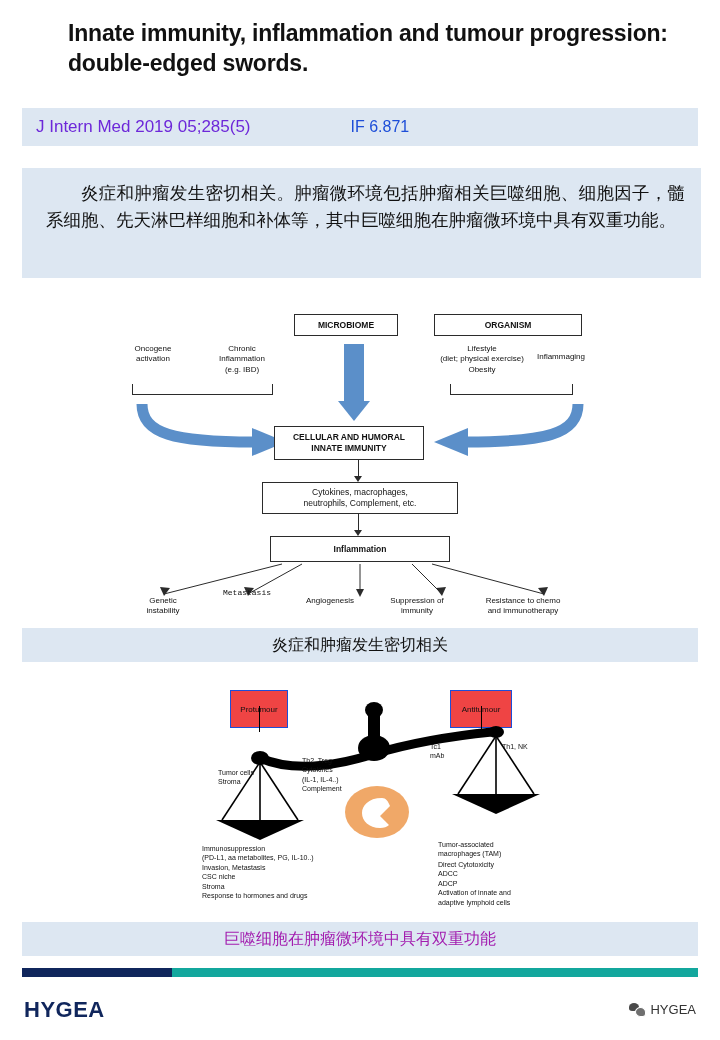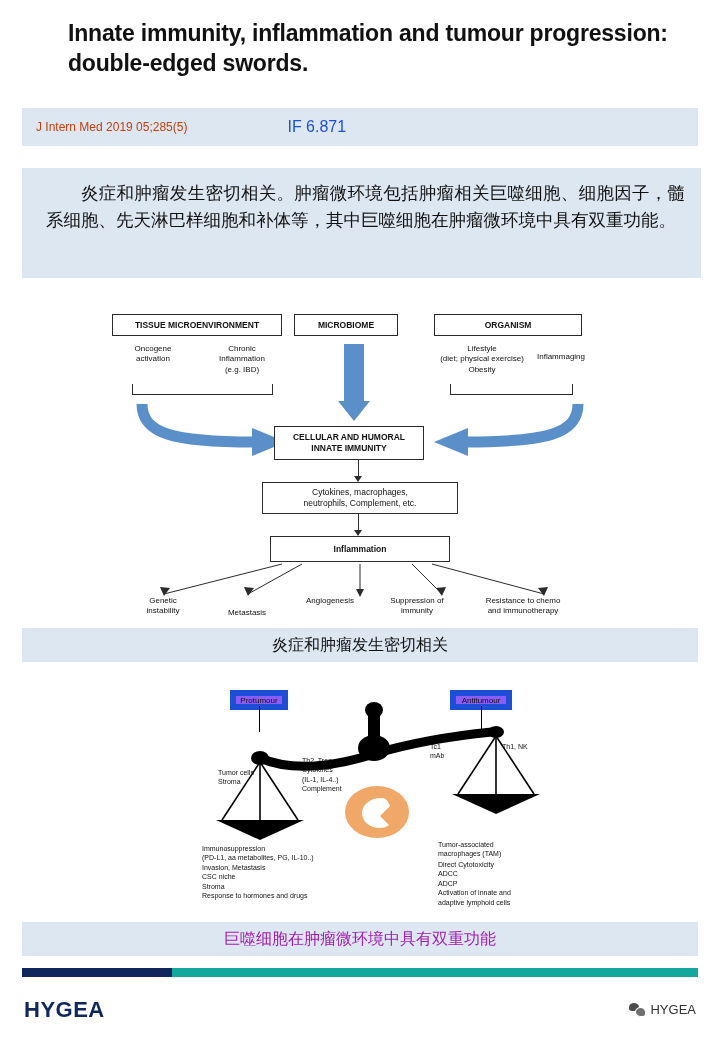--- a/index.html
+++ b/index.html
@@ -36,22 +36,22 @@
     left: 22px;
     top: 108px;
     width: 676px;
     height: 38px;
     background: #dde7f2;
     display: flex;
     align-items: center;
   }
   .journal-cite {
     margin-left: 14px;
-    font-size: 12px;
-    color: #c2410c;
+    font-size: 17px;
+    color: #6d28d9;
   }
   .journal-if {
     margin-left: 100px;
     font-size: 16px;
     color: #1d4ed8;
   }
   .summary-box {
     position: absolute;
     left: 22px;
     top: 168px;
@@ -207,29 +207,29 @@
   }
   .f1arrowhead {
     position: absolute;
     width: 0; height: 0;
   }
 
   
   .f2 { position: absolute; inset: 0; }
   .f2box {
     position: absolute;
-    border: 6px solid #1d4ed8;
-    background: #8b5cf6;
+    border: 1px solid #1d4ed8;
+    background: #ef4444;
     box-sizing: border-box;
     display: flex;
     align-items: center;
     justify-content: center;
     font-size: 8px;
     color: #111111;
-    padding: 4px 4px;
+    padding: 18px 4px;
   }
   .f2txt {
     position: absolute;
     font-size: 7px;
     line-height: 1.35;
     color: #111111;
   }
   .f2bar {
     position: absolute;
     background: #000000;
@@ -247,21 +247,20 @@
     <span class="journal-if">IF 6.871</span>
   </div>
 
   <div class="summary-box">
     <div class="summary-text">炎症和肿瘤发生密切相关。肿瘤微环境包括肿瘤相关巨噬细胞、细胞因子，髓系细胞、先天淋巴样细胞和补体等，其中巨噬细胞在肿瘤微环境中具有双重功能。</div>
   </div>
 
   <div class="figure1">
     <div class="f1">
 
-      <div class="f1box" style="left:90px; top:18px; width:170px; height:22px;">TISSUE MICROENVIRONMENT</div>
       <div class="f1box" style="left:272px; top:18px; width:104px; height:22px;">MICROBIOME</div>
       <div class="f1box" style="left:412px; top:18px; width:148px; height:22px;">ORGANISM</div>
 
       <div class="f1txt" style="left:96px; top:48px; width:70px; white-space:pre-line;">Oncogene
 activation</div>
       <div class="f1txt" style="left:178px; top:48px; width:84px; white-space:pre-line;">Chronic
 Inflammation
 (e.g. IBD)</div>
 
       <div class="f1txt" style="left:408px; top:48px; width:104px; white-space:pre-line;">Lifestyle
@@ -316,21 +315,21 @@
           <polygon points="52,34 58,26 48,25"></polygon>
           <polygon points="136,34 142,26 132,25"></polygon>
           <polygon points="248,35 252,27 244,27"></polygon>
           <polygon points="330,34 334,25 324,26"></polygon>
           <polygon points="432,34 436,25 426,26"></polygon>
         </g>
       </svg>
 
       <div class="f1txt" style="left:104px; top:300px; width:74px; white-space:pre-line;">Genetic
 instability</div>
-      <div class="f1txt" style="left:188px; top:312px; width:74px; white-space:pre-line;">Metastasis</div>
+      <div class="f1txt" style="left:188px; top:292px; width:74px; white-space:pre-line;font-family:Liberation Mono, monospace;">Metastasis</div>
       <div class="f1txt" style="left:268px; top:300px; width:80px; white-space:pre-line;">Angiogenesis</div>
       <div class="f1txt" style="left:352px; top:300px; width:86px; white-space:pre-line;">Suppression of
 immunity</div>
       <div class="f1txt" style="left:440px; top:300px; width:122px; white-space:pre-line;">Resistance to chemo
 and immunotherapy</div>
 
     </div>
   </div>
 
   <div class="caption1">炎症和肿瘤发生密切相关</div>

